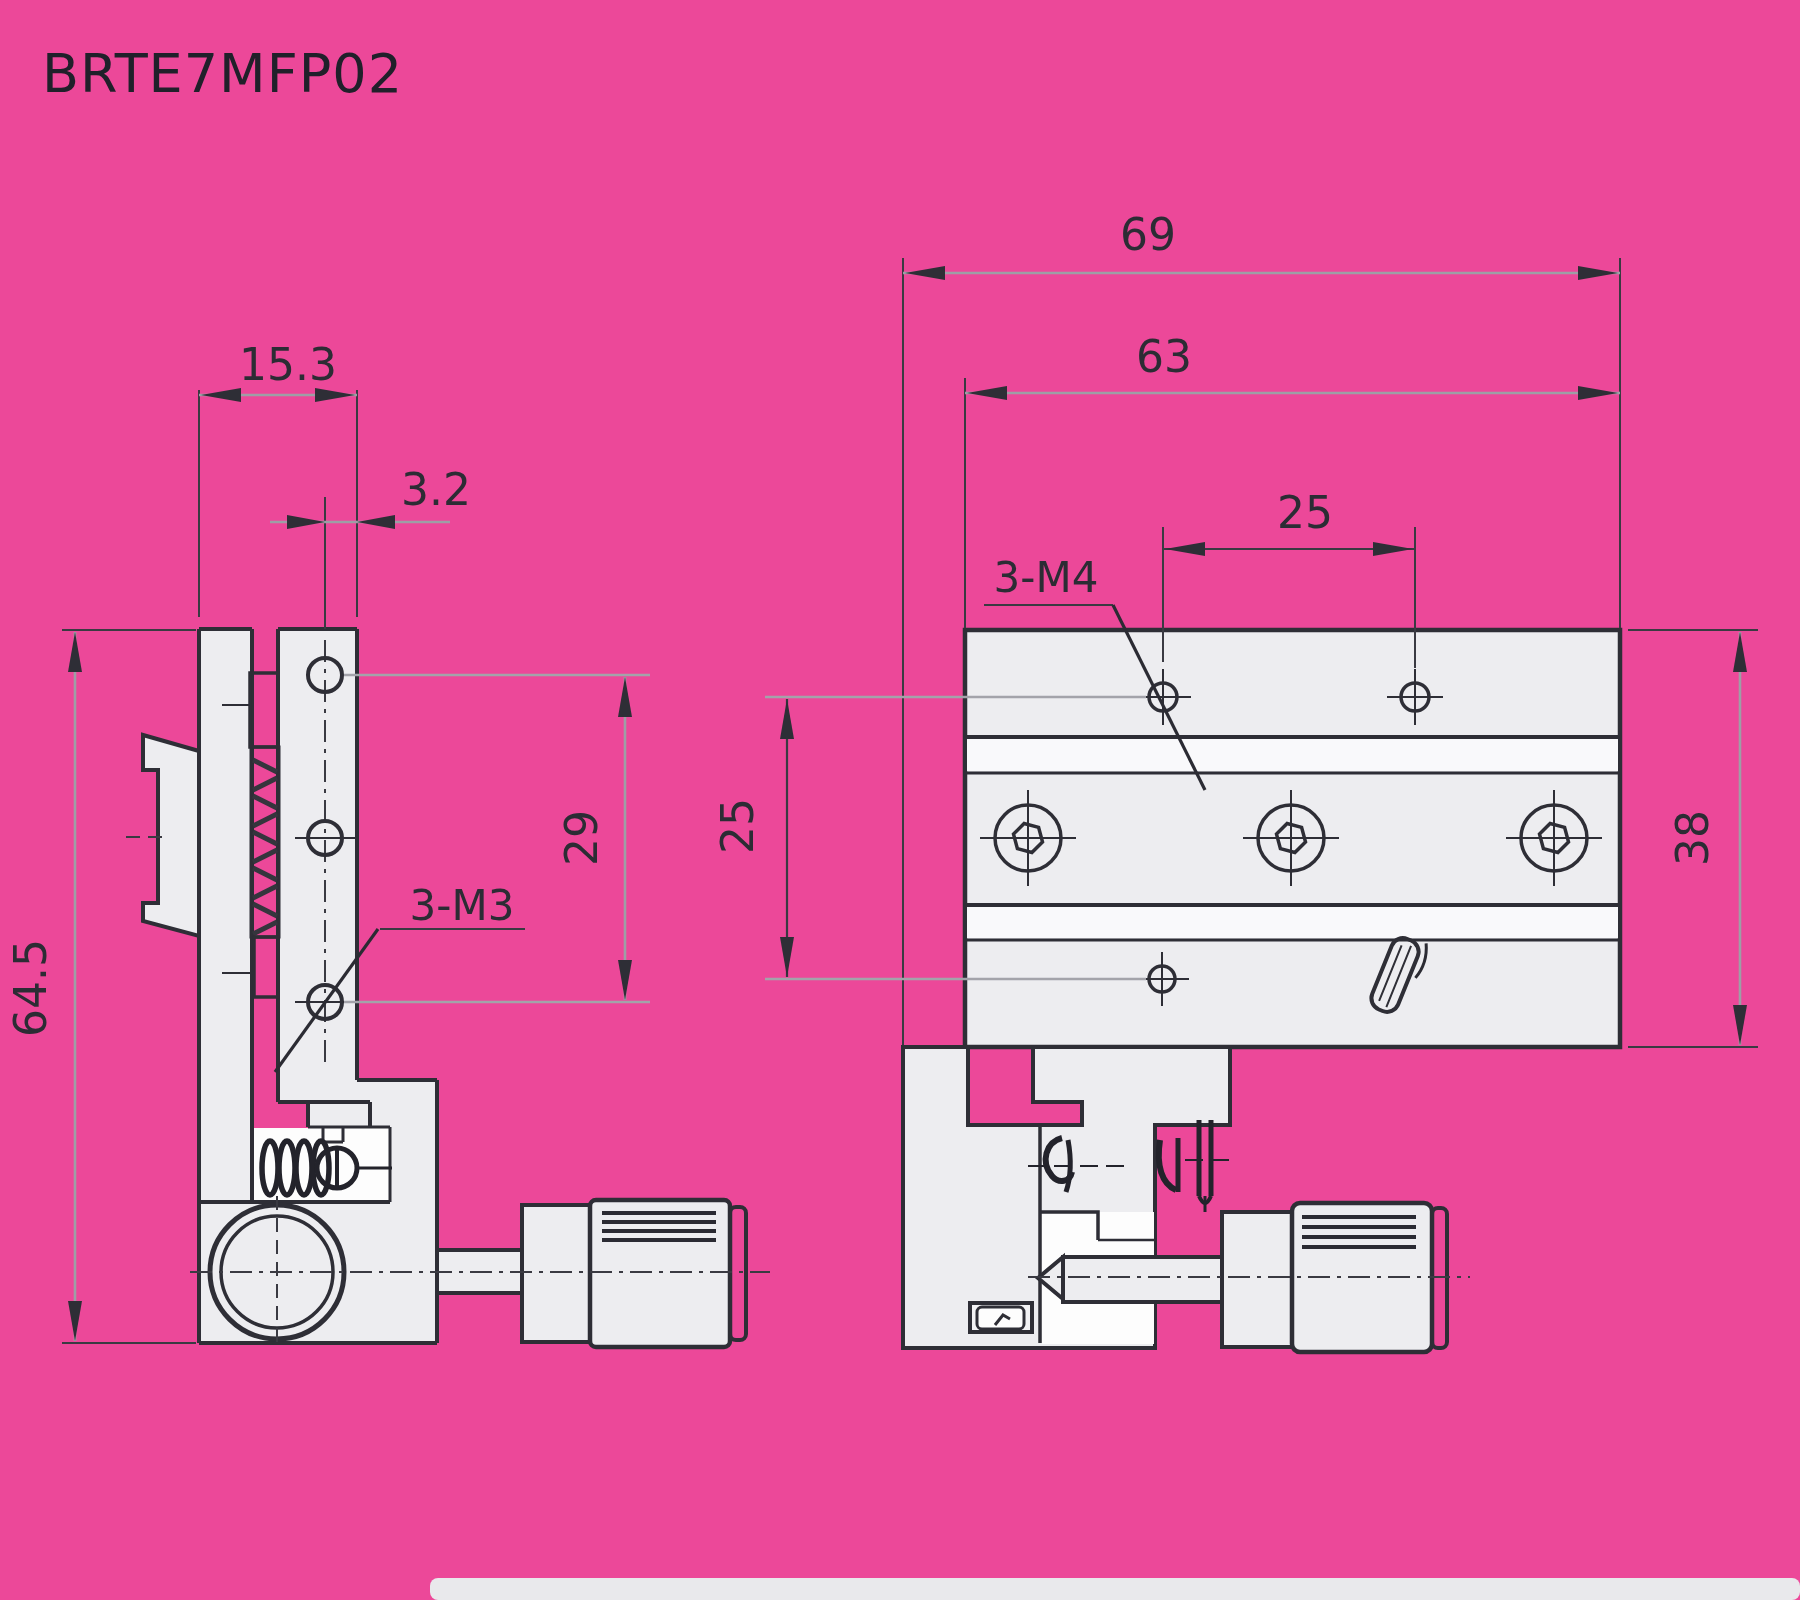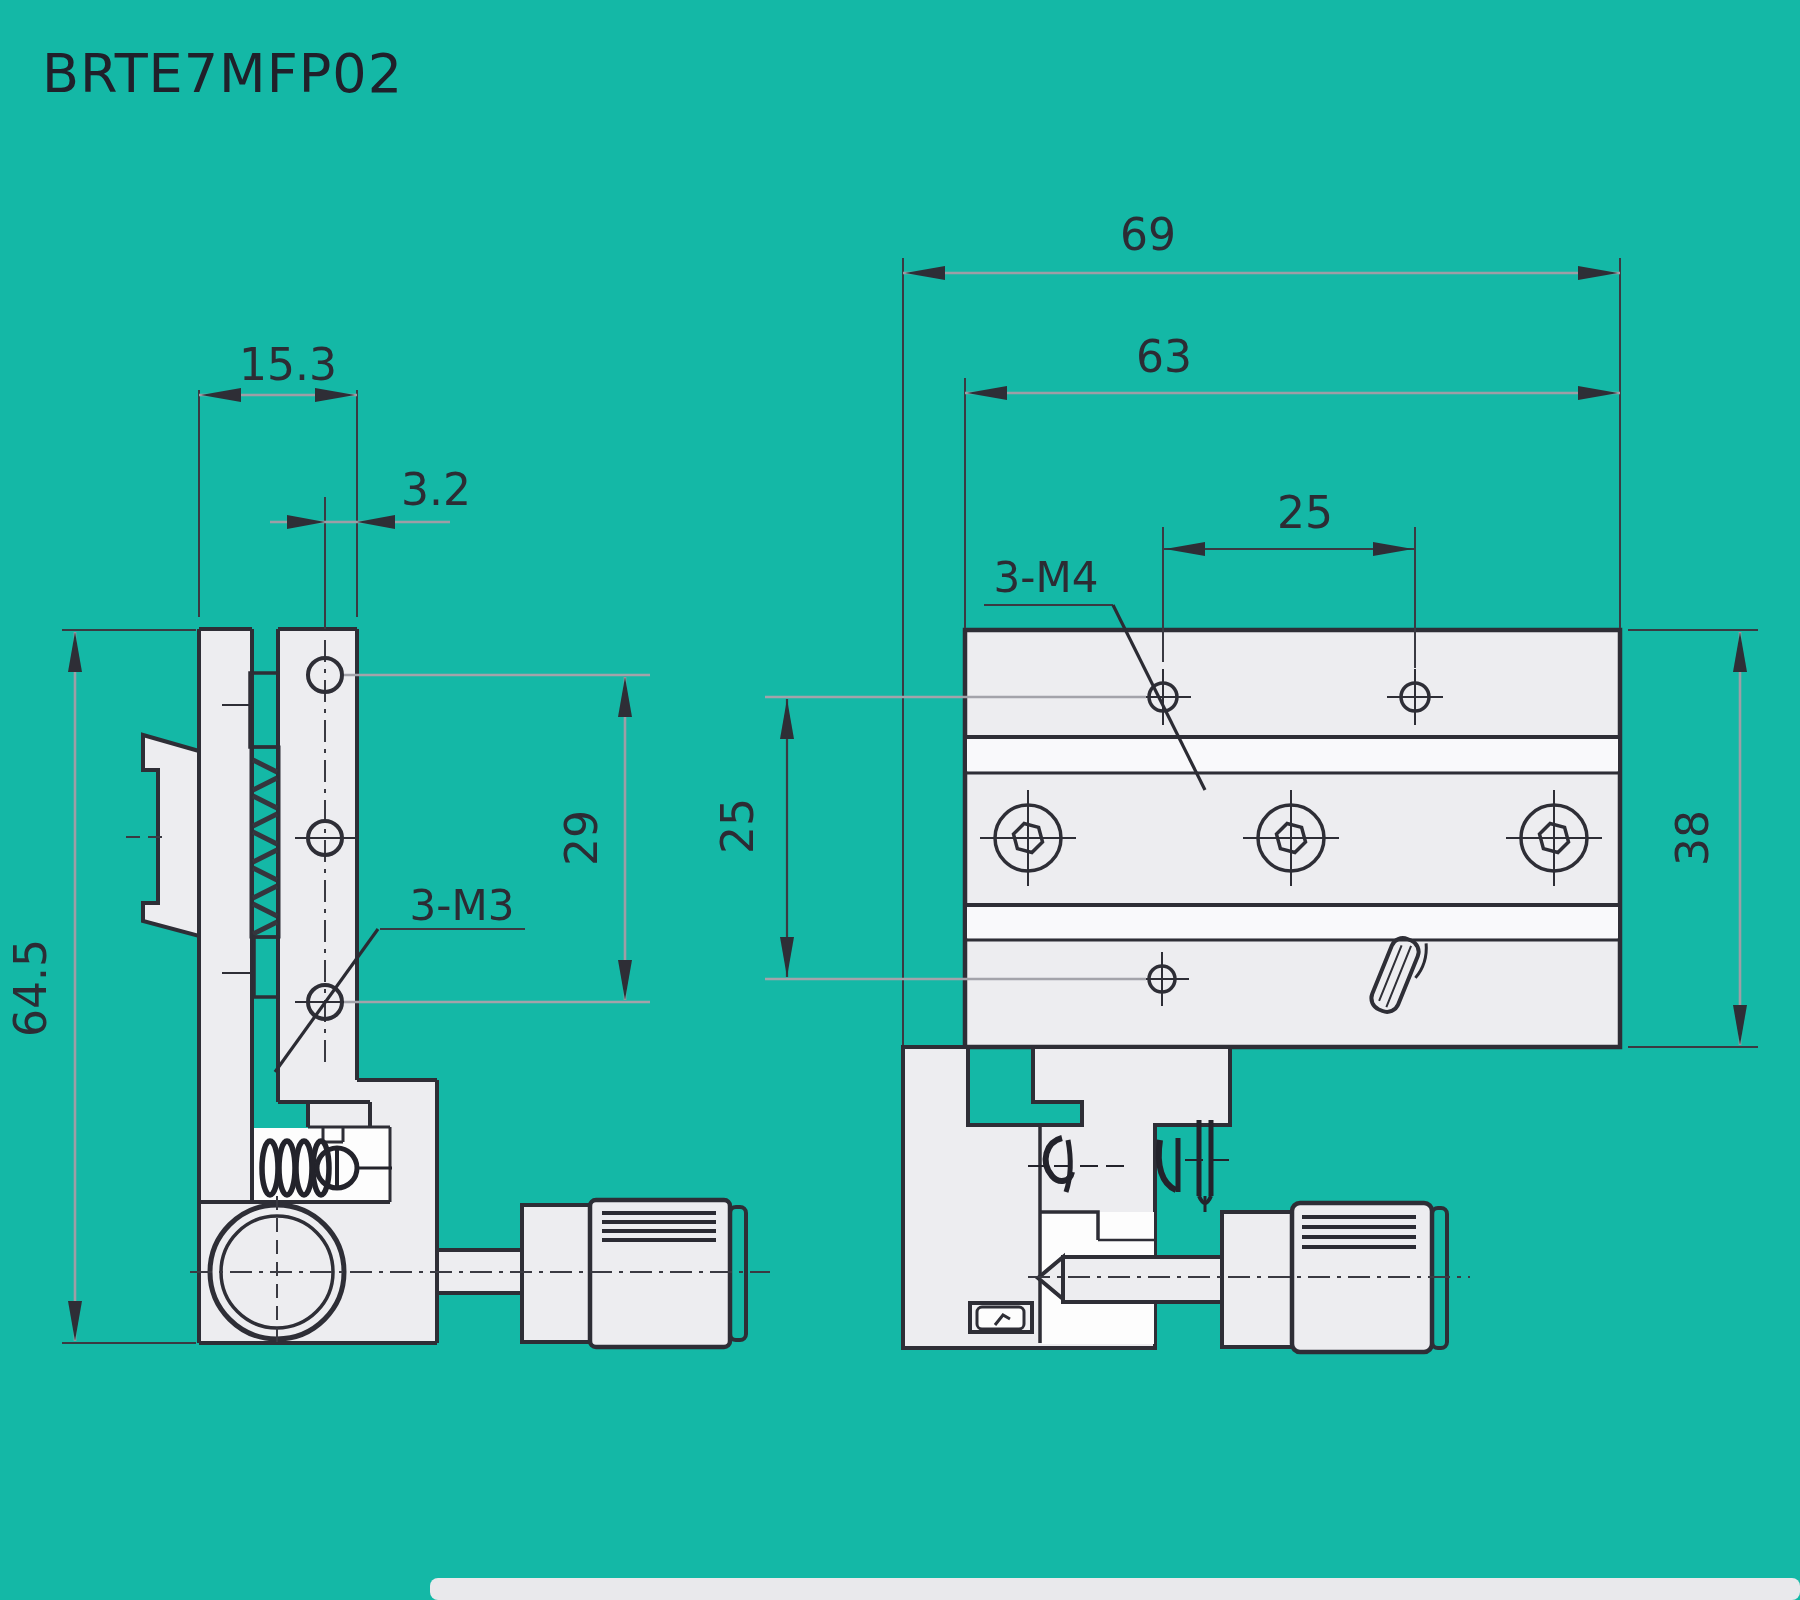--- a/index.html
+++ b/index.html
@@ -1,16 +1,16 @@
 <!DOCTYPE html>
 <html><head>
 <meta charset="utf-8">
 <style>
   html,body{margin:0;padding:0;background:#ffffff;}
-  .stage{position:relative;width:1800px;height:1600px;background:#14b8a6;overflow:hidden;
+  .stage{position:relative;width:1800px;height:1600px;background:#ec4899;overflow:hidden;
          font-family:"DejaVu Sans", "Liberation Sans", sans-serif;}
   svg{position:absolute;left:0;top:0;}
   .title-text{font-size:54px;fill:#20202a;letter-spacing:1px;}
   .dim{font-size:44px;fill:#2c2c34;}
   .lbl{font-size:42px;fill:#2c2c34;}
   .outline{stroke:#2e2e36;fill:none;}
   .body{fill:#ededf0;}
   .bodyw{fill:#f9f9fb;}
   .thin{stroke:#2e2e36;stroke-width:2;fill:none;}
   .ext{stroke:#3a3a42;stroke-width:2;fill:none;}

